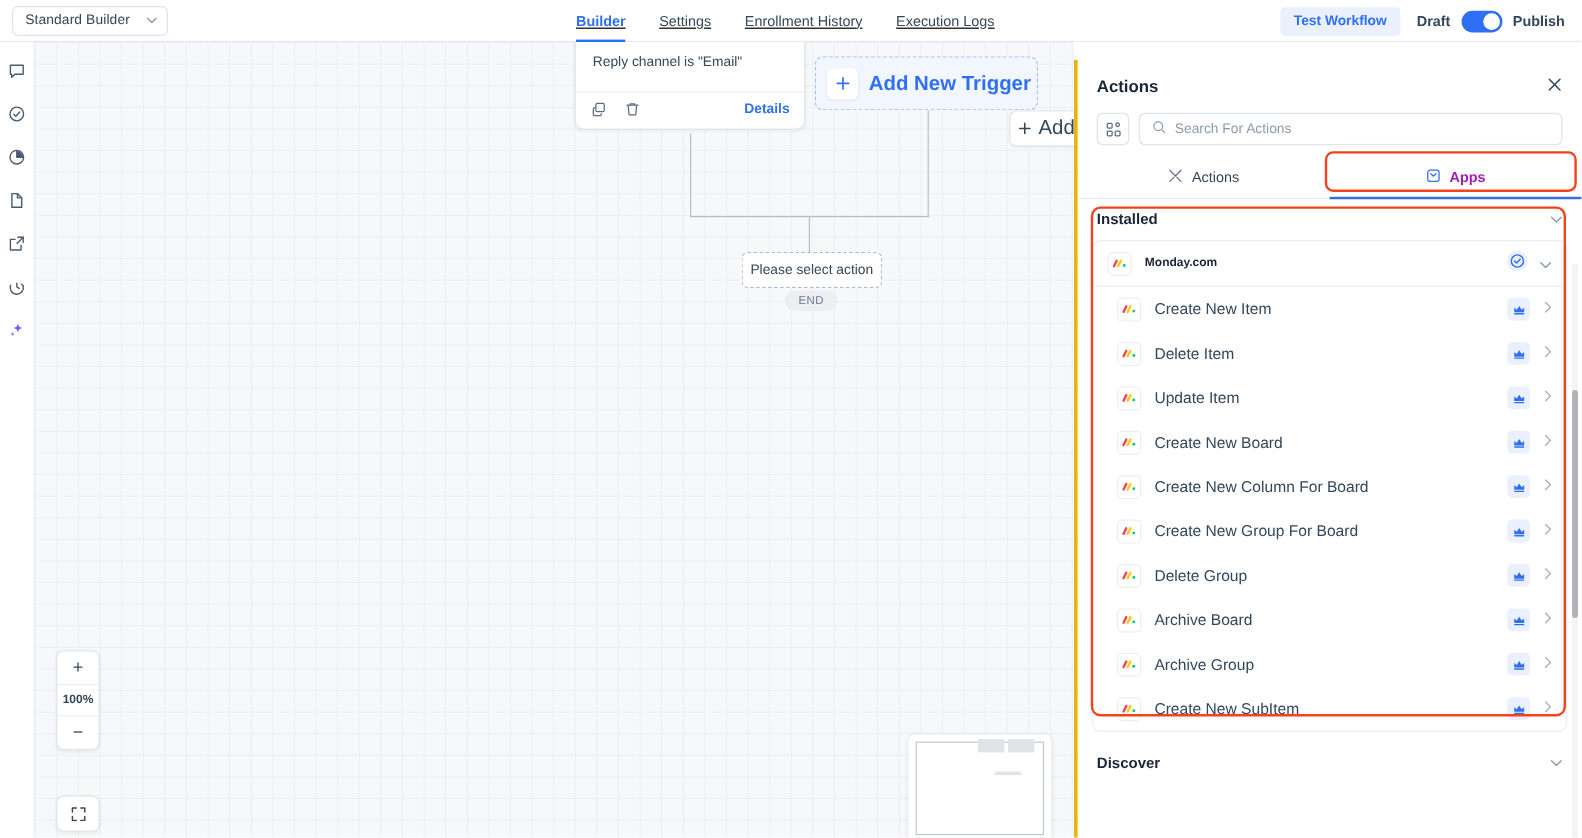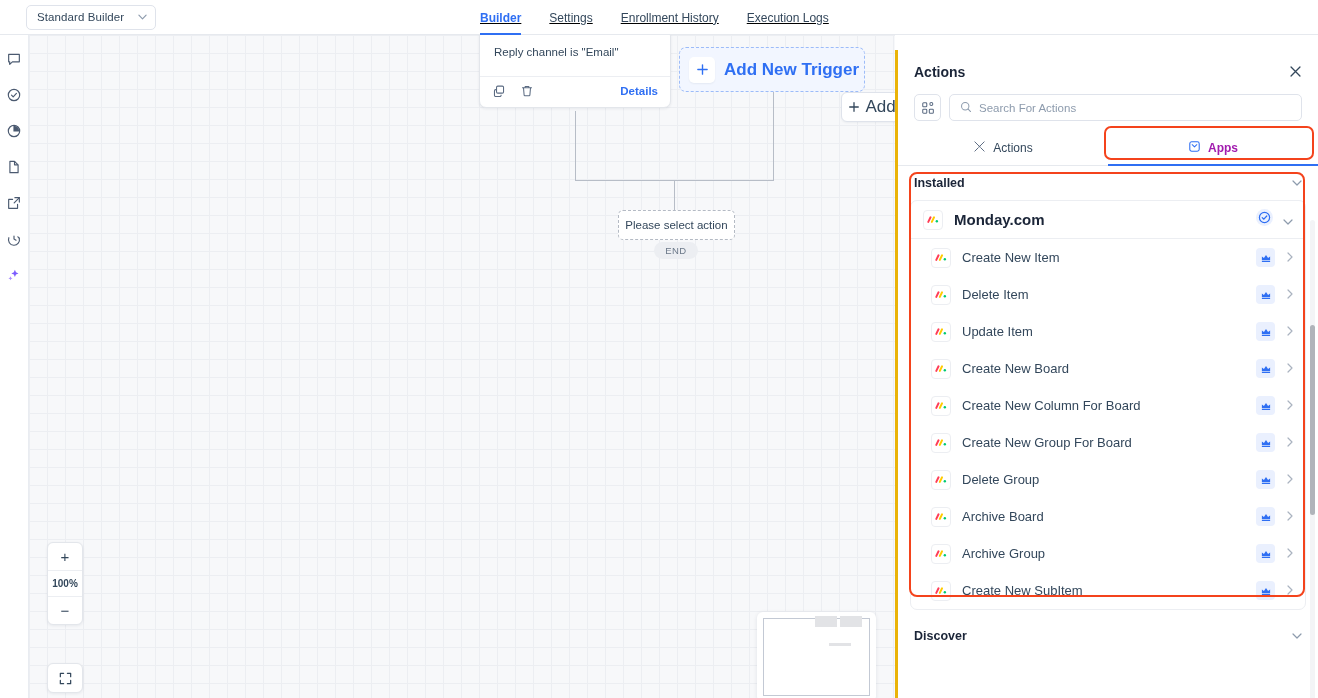--- a/index.html
+++ b/index.html
@@ -8,21 +8,21 @@
     font-family: "Liberation Sans", sans-serif;
     background: #ffffff;
     overflow: hidden;
   }
   .app { position: relative; width: 1318px; height: 698px; }
 
   
   .topbar {
     position: absolute; top: 0; left: 0; width: 1318px; height: 35px;
     background: #fff; border-bottom: 1px solid #e6e9ee;
-    display: flex; align-items: center; padding-left: 16px;
+    display: flex; align-items: center;
   }
   .builder-select {
     margin-left: 10px; width: 130px; height: 25px;
     border: 1px solid #dfe3eb; border-radius: 5px; background: #fff;
     display: flex; align-items: center; justify-content: space-between;
     padding: 0 8px 0 10px; cursor: pointer;
   }
   .builder-select span.lbl { font-size: 11.5px; color: #33475b; letter-spacing: .1px; }
   .chev { color: #7c98b6; font-size: 9px; line-height: 1; }
 
@@ -214,21 +214,21 @@
   .section-title { font-size: 12.5px; font-weight: 700; color: #1b2538; }
   .section-chev { margin-left: auto; color: #8d9bad; font-size: 9px; }
 
   .app-group {
     margin: 0 12px; border: 1px solid #eceef2; border-radius: 7px; overflow: hidden;
   }
   .app-header {
     display: flex; align-items: center; height: 38px; padding: 0 12px 0 12px; gap: 11px;
     border-bottom: 1px solid #eceef2; cursor: pointer;
   }
-  .app-name { font-size: 15px; color: #1b2538; font-weight: 600; }
+  .app-name { font-size: 10px; color: #1b2538; font-weight: 600; }
   .app-header .right { margin-left: auto; display: flex; align-items: center; gap: 10px; }
 
   .mlogo {
     width: 20px; height: 20px; border: 1px solid #eceef2; border-radius: 4px; background:#fff;
     display: flex; align-items: center; justify-content: center; flex: none;
   }
   .mlogo svg { display: block; }
 
   .act-row {
     display: flex; align-items: center; height: 37px; padding: 0 12px 0 20px; gap: 11px;
@@ -279,20 +279,30 @@
           <span>Settings</span>
         </div>
       <div class="nav-tab">
           <span>Enrollment History</span>
         </div>
       <div class="nav-tab">
           <span>Execution Logs</span>
         </div>
     </div>
 
+    <div class="topbar-right">
+      <button class="test-workflow">Test Workflow</button>
+      <div class="pub-group">
+        <span class="pub-lbl">Draft</span>
+        <div class="toggle">
+            <div class="knob"></div>
+          </div>
+        <span class="pub-lbl">Publish</span>
+      </div>
+    </div>
   </div>
 
   <div class="rail">
     <div class="rail-icon">
       <svg width="16" height="16" viewBox="0 0 18 18" fill="none">
           <path d="M3 3.8h12v8.4H7.2L4.2 15v-2.8H3V3.8z" stroke="#4b5a70" stroke-width="1.3" stroke-linejoin="round"></path>
         </svg>
     </div>
     <div class="rail-icon">
       <svg width="16" height="16" viewBox="0 0 18 18" fill="none">

